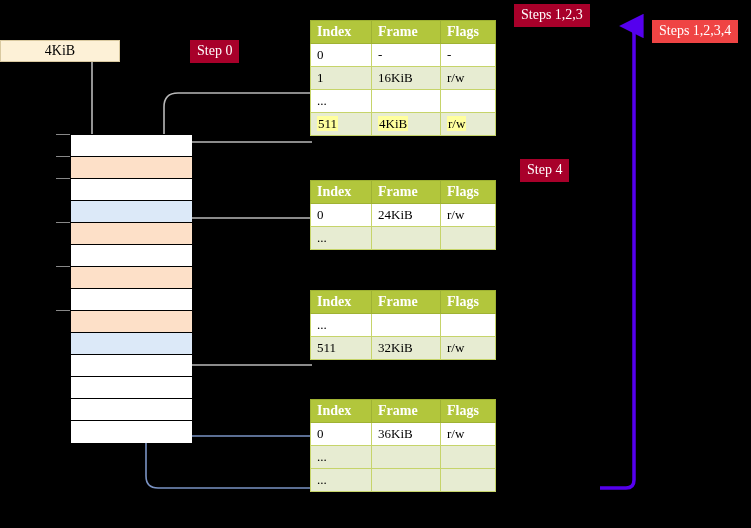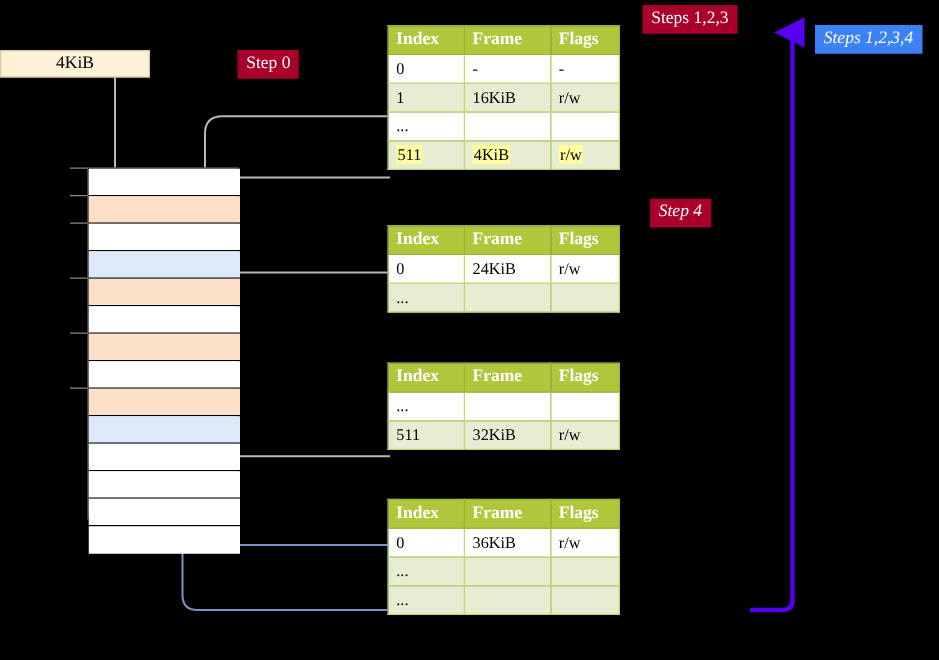--- a/index.html
+++ b/index.html
@@ -5,40 +5,40 @@
   html,body{margin:0;padding:0;background:#000;}
   body{width:751px;height:528px;position:relative;overflow:hidden;
        font-family:"Liberation Serif", serif;}
   .canvas{position:absolute;left:0;top:0;width:751px;height:528px;}
   svg.wires{position:absolute;left:0;top:0;width:751px;height:528px;pointer-events:none;}
 
   
   .badge{position:absolute;color:#fff;font-size:14px;line-height:1;
          padding:4px 7px 5px 7px;white-space:nowrap;}
   .badge.red{background:#a8002a;}
-  .badge.violet{background:#3b82f6;font-style:italic;}
+  .badge.violet{background:#ef4444;}
 
   
   .memblock{position:absolute;background:#fdf1d7;border:1px solid #d9c9a0;
             box-sizing:border-box;display:flex;align-items:center;
             justify-content:center;font-size:14px;color:#000;}
 
   
   .memcol{position:absolute;left:70px;top:134px;width:121px;height:282px;
           box-sizing:border-box;border:1px solid #000;background:#fff;}
   .memrow{position:absolute;left:0;width:121px;height:22px;box-sizing:border-box;
           border-bottom:1px solid #000;background:#fff;}
   .memrow.orange{background:#fde0c8;}
   .memrow.blue{background:#dce9f8;}
   .memrow.last{border-bottom:none;}
   .tick{position:absolute;width:14px;height:0;border-top:1px solid #888;left:56px;}
 
   
   .ptable{position:absolute;border-collapse:collapse;font-size:13px;
-          background:#0369a1;border:1px solid #9fb233;}
+          background:#f0abfc;border:1px solid #9fb233;}
   .ptable th{background:#b2c63c;color:#fff;font-weight:bold;text-align:left;
              padding:3px 6px;border:1px solid #9fb233;font-size:14px;}
   .ptable td{padding:3px 6px;border:1px solid #c6d46a;color:#000;height:16px;}
   .ptable tr.alt td{background:#e7ecd2;}
   .ptable tr.plain td{background:#ffffff;}
   .hl{background:#ffff9e;padding:0 1px;}
   .c-index{width:48px;}
   .c-frame{width:56px;}
   .c-flags{width:42px;}
 </style>
@@ -79,21 +79,21 @@
   </svg>
 
   <div class="memblock" style="left:0px;top:40px;width:120px;height:22px;">
     <span>4KiB</span>
   </div>
 
   <div class="badge red" style="left:190px;top:40px;">
     <span>Step 0</span>
   </div>
 
-  <div class="badge red" style="left:520px;top:159px;font-style:italic;">
+  <div class="badge red" style="left:520px;top:159px;">
     <span>Step 4</span>
   </div>
 
   <div class="badge red" style="left:514px;top:4px;">
     <span>Steps 1,2,3</span>
   </div>
 
   <div class="badge violet" style="left:652px;top:20px;">
     <span>Steps 1,2,3,4</span>
   </div>

